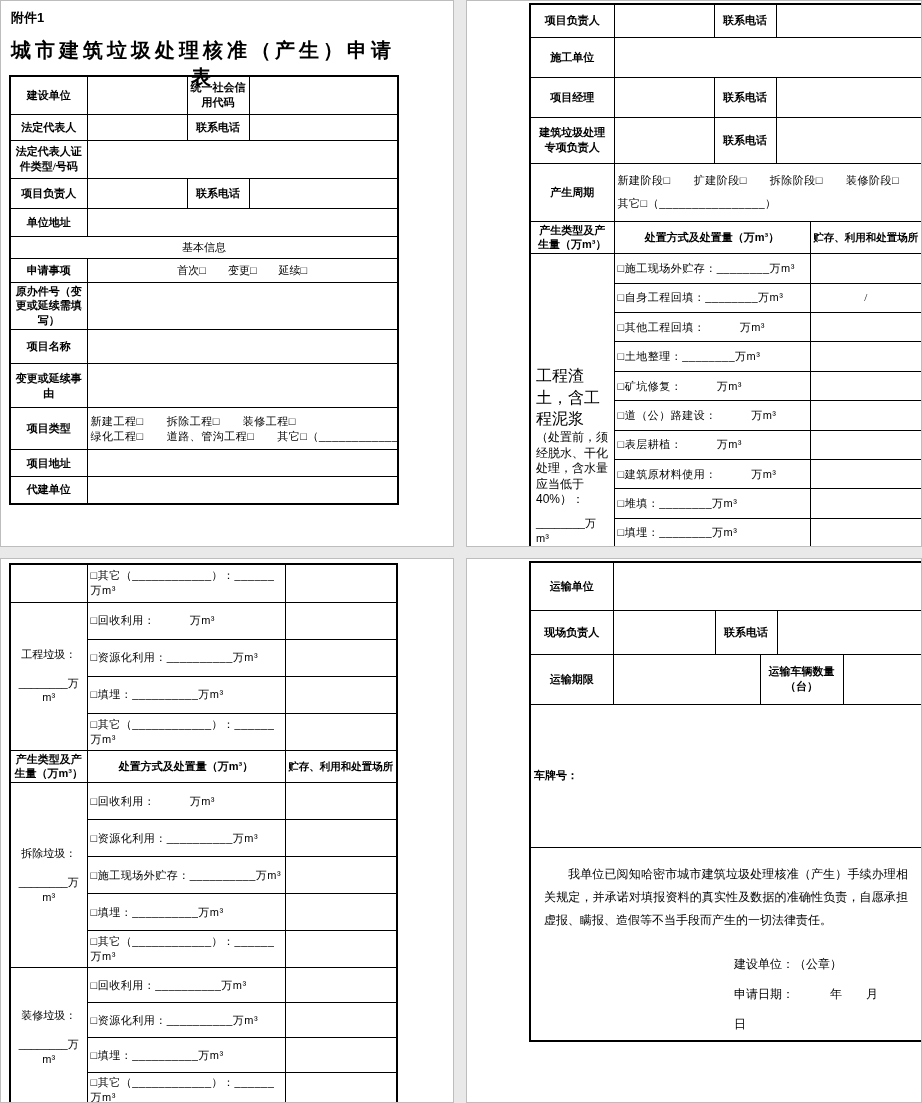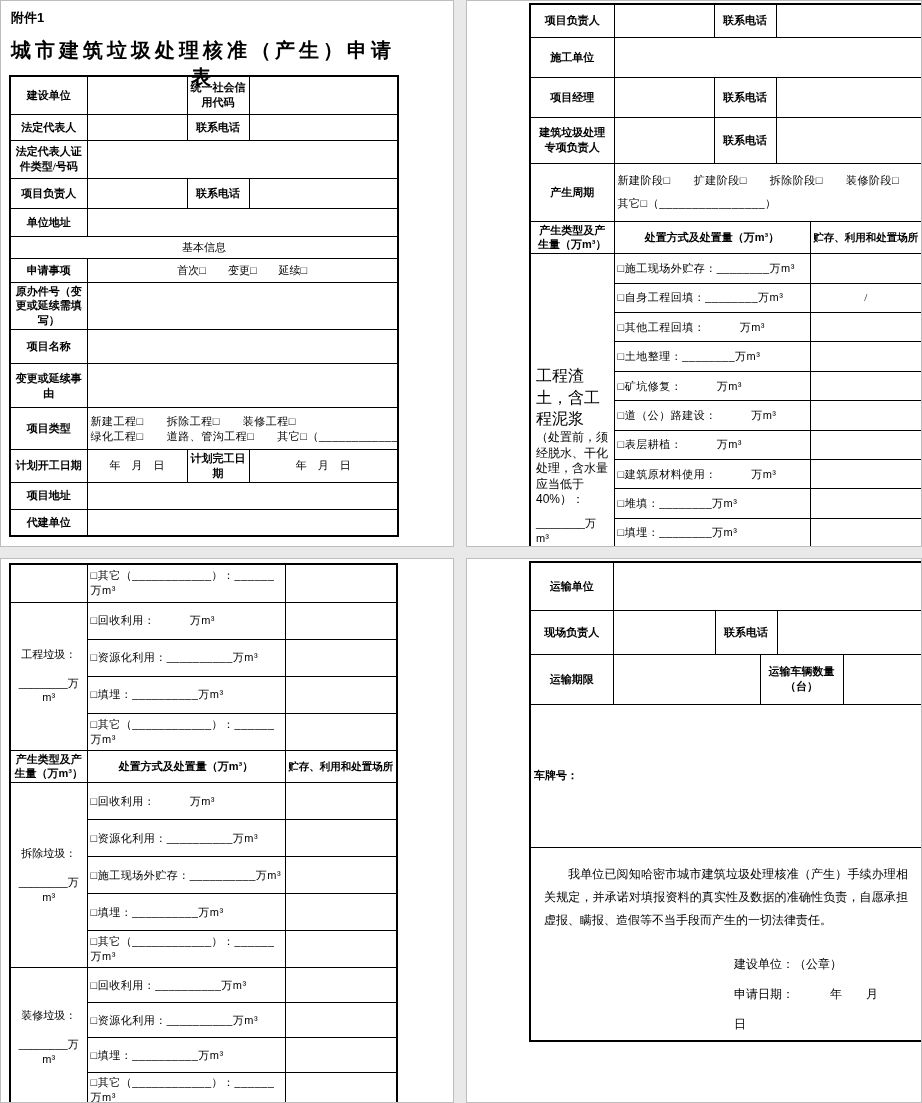--- a/index.html
+++ b/index.html
@@ -108,26 +108,20 @@
       <td class="lb">变更或延续事由</td>
       <td class="val" colspan="3"></td>
     </tr>
     <tr style="height:42px">
       <td class="lb">项目类型</td>
       <td class="opt" colspan="3">
         <div class="optline">新建工程□　　拆除工程□　　装修工程□</div>
         <div class="optline">绿化工程□　　道路、管沟工程□　　其它□（______________）</div>
       </td>
     </tr>
-    <tr style="height:32px">
-      <td class="lb">计划开工日期</td>
-      <td class="ctr">年　月　日</td>
-      <td class="lb">计划完工日期</td>
-      <td class="ctr">年　月　日</td>
-    </tr>
     <tr style="height:27px">
       <td class="lb">项目地址</td>
       <td class="val" colspan="3"></td>
     </tr>
     <tr style="height:27px">
       <td class="lb">代建单位</td>
       <td class="val" colspan="3"></td>
     </tr>
   </tbody>
     </table>

